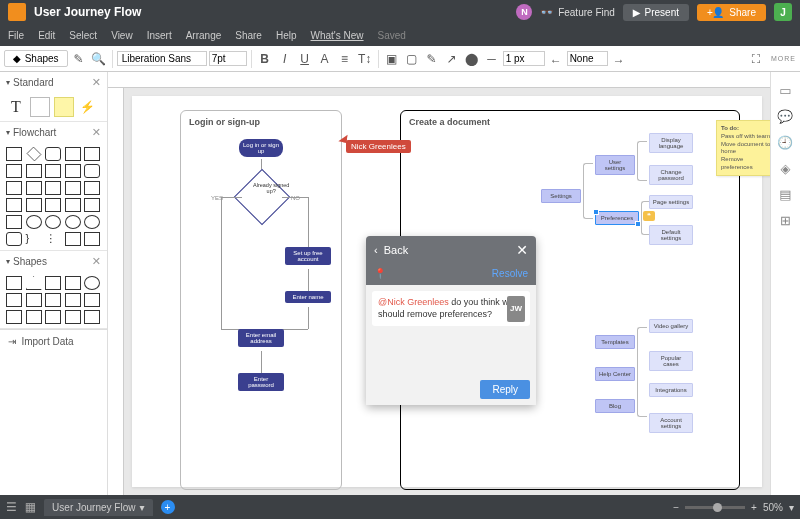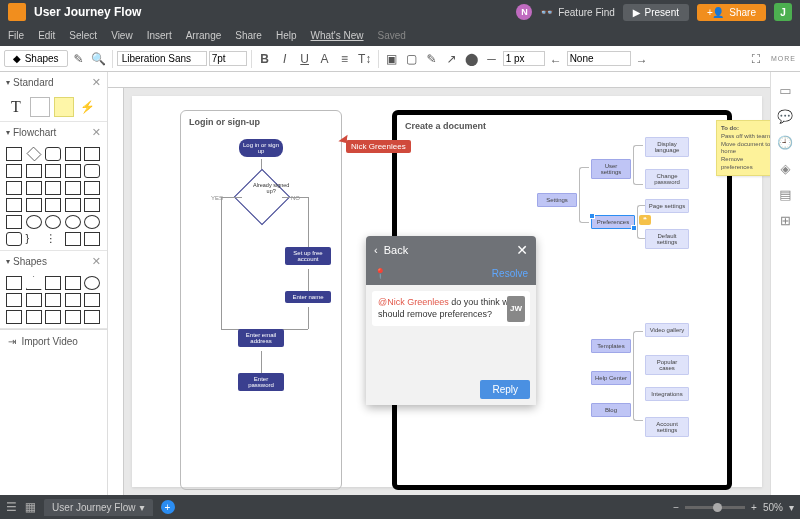--- a/index.html
+++ b/index.html
@@ -21,21 +21,21 @@
 .toolbar{height:26px;background:#fff;border-bottom:1px solid #ccc;display:flex;align-items:center;gap:2px;padding:0 4px}
 .shapes-btn{background:#fff;border:1px solid #ccc;padding:2px 8px;border-radius:2px;font-size:10px;display:flex;align-items:center;gap:4px}
 .tb-icon{width:18px;height:18px;display:flex;align-items:center;justify-content:center;font-size:12px;color:#555;cursor:pointer}
 .tb-sep{width:1px;height:18px;background:#ddd;margin:0 2px}
 .font-sel{border:1px solid #ccc;font-size:10px;padding:1px 4px;width:90px}
 .size-sel{border:1px solid #ccc;font-size:10px;padding:1px 2px;width:38px}
 .bold{font-weight:700}
 .ital{font-style:italic}
 .und{text-decoration:underline}
 .px-sel{border:1px solid #ccc;font-size:10px;padding:1px 2px;width:42px}
-.none-sel{border:1px solid #ccc;font-size:10px;padding:1px 2px;width:64px}
+.none-sel{border:1px solid #ccc;font-size:10px;padding:1px 2px;width:41px}
 .tb-right{margin-left:auto;display:flex;align-items:center;gap:6px}
 .more{font-size:7px;color:#888;letter-spacing:1px}
 .main{display:flex;height:423px}
 .left-panel{width:108px;background:#fff;border-right:1px solid #ddd;overflow:hidden}
 .panel-sec{border-bottom:1px solid #e5e5e5}
 .panel-hdr{display:flex;align-items:center;padding:4px 6px;font-size:10px;color:#555}
 .panel-hdr .chev{margin-right:3px;font-size:8px}
 .panel-hdr .x{margin-left:auto;font-size:11px;color:#999}
 .quick-row{display:flex;gap:4px;padding:4px 6px}
 .q-item{width:20px;height:20px;border:1px solid #bbb;display:flex;align-items:center;justify-content:center;font-size:12px}
@@ -46,21 +46,21 @@
 .sg.diamond{transform:rotate(45deg) scale(0.7)}
 .sg.round{border-radius:50%}
 .sg.rr{border-radius:3px}
 .import{padding:6px 8px;font-size:10px;display:flex;align-items:center;gap:5px;color:#555;border-top:1px solid #ddd}
 .canvas-wrap{flex:1;background:#e8e8e8;position:relative;overflow:hidden}
 .ruler-h{height:16px;background:#fff;border-bottom:1px solid #ccc}
 .ruler-v{position:absolute;left:0;top:16px;width:16px;bottom:0;background:#fff;border-right:1px solid #ccc}
 .canvas{position:absolute;left:24px;top:24px;right:8px;bottom:8px;background:#ffffff;box-shadow:0 1px 3px rgba(0,0,0,0.1)}
 .pane1{position:absolute;left:48px;top:14px;width:162px;height:380px;border:1px solid #bbb;border-radius:6px}
 .pane1-title{position:absolute;left:8px;top:6px;font-size:9px;font-weight:600;color:#555}
-.pane2{position:absolute;left:260px;top:14px;width:340px;height:380px;border:5px solid #000000;border-radius:6px}
+.pane2{position:absolute;left:268px;top:14px;width:340px;height:380px;border:1px solid #000000;border-radius:6px}
 .pane2-title{position:absolute;left:8px;top:6px;font-size:9px;font-weight:600;color:#555}
 .flow-box{position:absolute;background:#3a3f8f;color:#fff;font-size:6px;text-align:center;padding:3px;border-radius:2px;display:flex;align-items:center;justify-content:center}
 .flow-diamond{position:absolute;width:40px;height:40px;border:1px solid #3a3f8f;background:#fff;transform:rotate(45deg)}
 .flow-diamond span{transform:rotate(-45deg);font-size:5.5px;text-align:center;color:#333;display:block}
 .flow-line{position:absolute;background:#999}
 .yes-lbl{position:absolute;font-size:6px;color:#888}
 .mind-box{position:absolute;background:#bfc5f5;border:1px solid #9fa7e8;font-size:6px;text-align:center;padding:3px 2px;border-radius:1px;color:#444}
 .mind-box.sel{border:1.5px solid #2b8df2;position:relative}
 .mind-box.sel::before,.mind-box.sel::after{content:"";position:absolute;width:4px;height:4px;background:#2b8df2;border:1px solid #fff}
 .mind-box.sel::before{left:-3px;top:-3px}
@@ -228,21 +228,21 @@
           <div class="sg"></div>
         <div class="sg"></div>
           <div class="sg"></div>
           <div class="sg"></div>
           <div class="sg"></div>
           <div class="sg"></div>
       </div>
     </div>
     <div class="import">
         <span>⇥</span>
-        <span>Import Video</span>
+        <span>Import Data</span>
       </div>
   </div>
 
   <div class="canvas-wrap">
     <div class="ruler-h"></div>
     <div class="ruler-v"></div>
     <div class="canvas">
 
       <div class="pane1">
         <div class="pane1-title">Login or sign-up</div>

